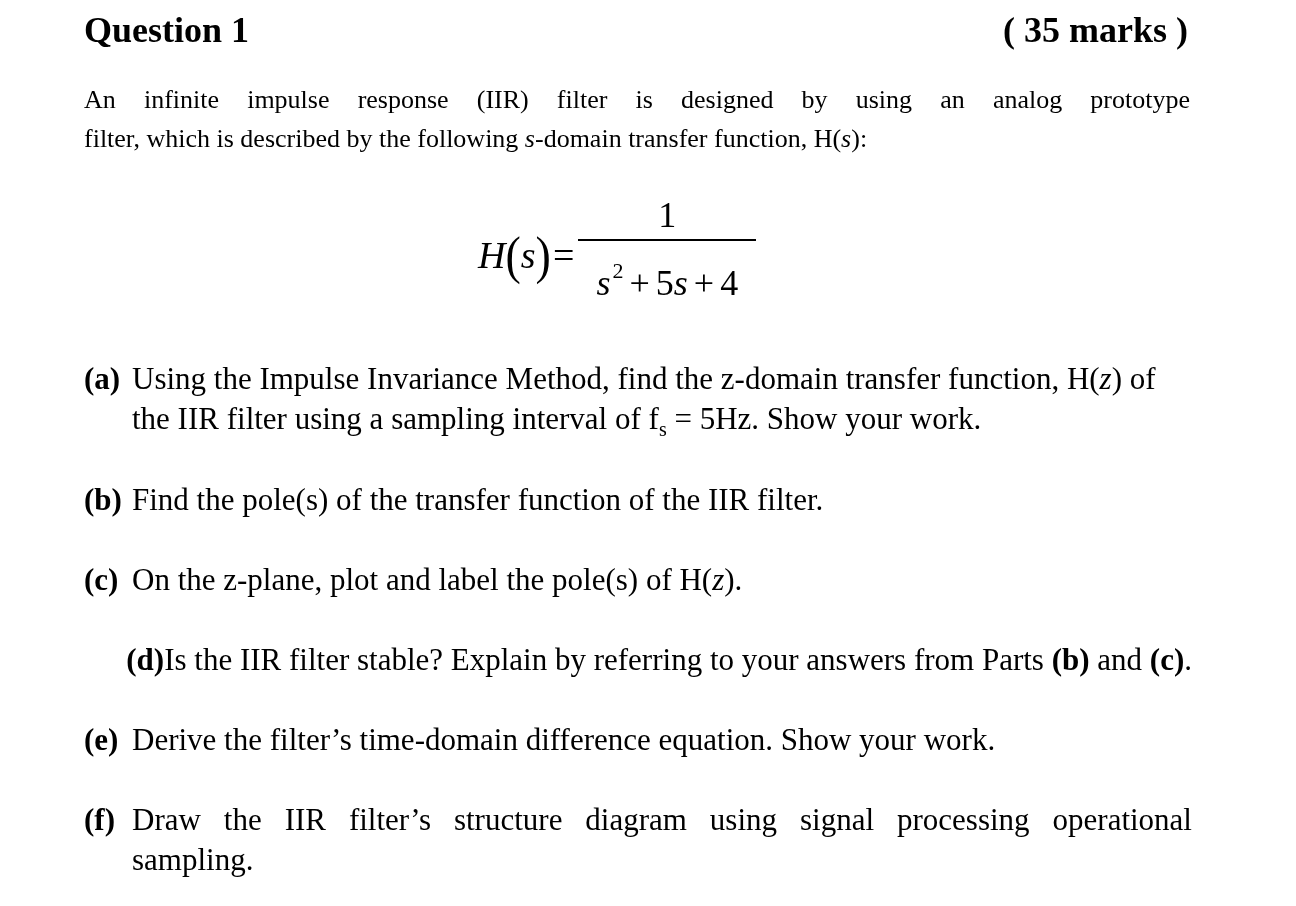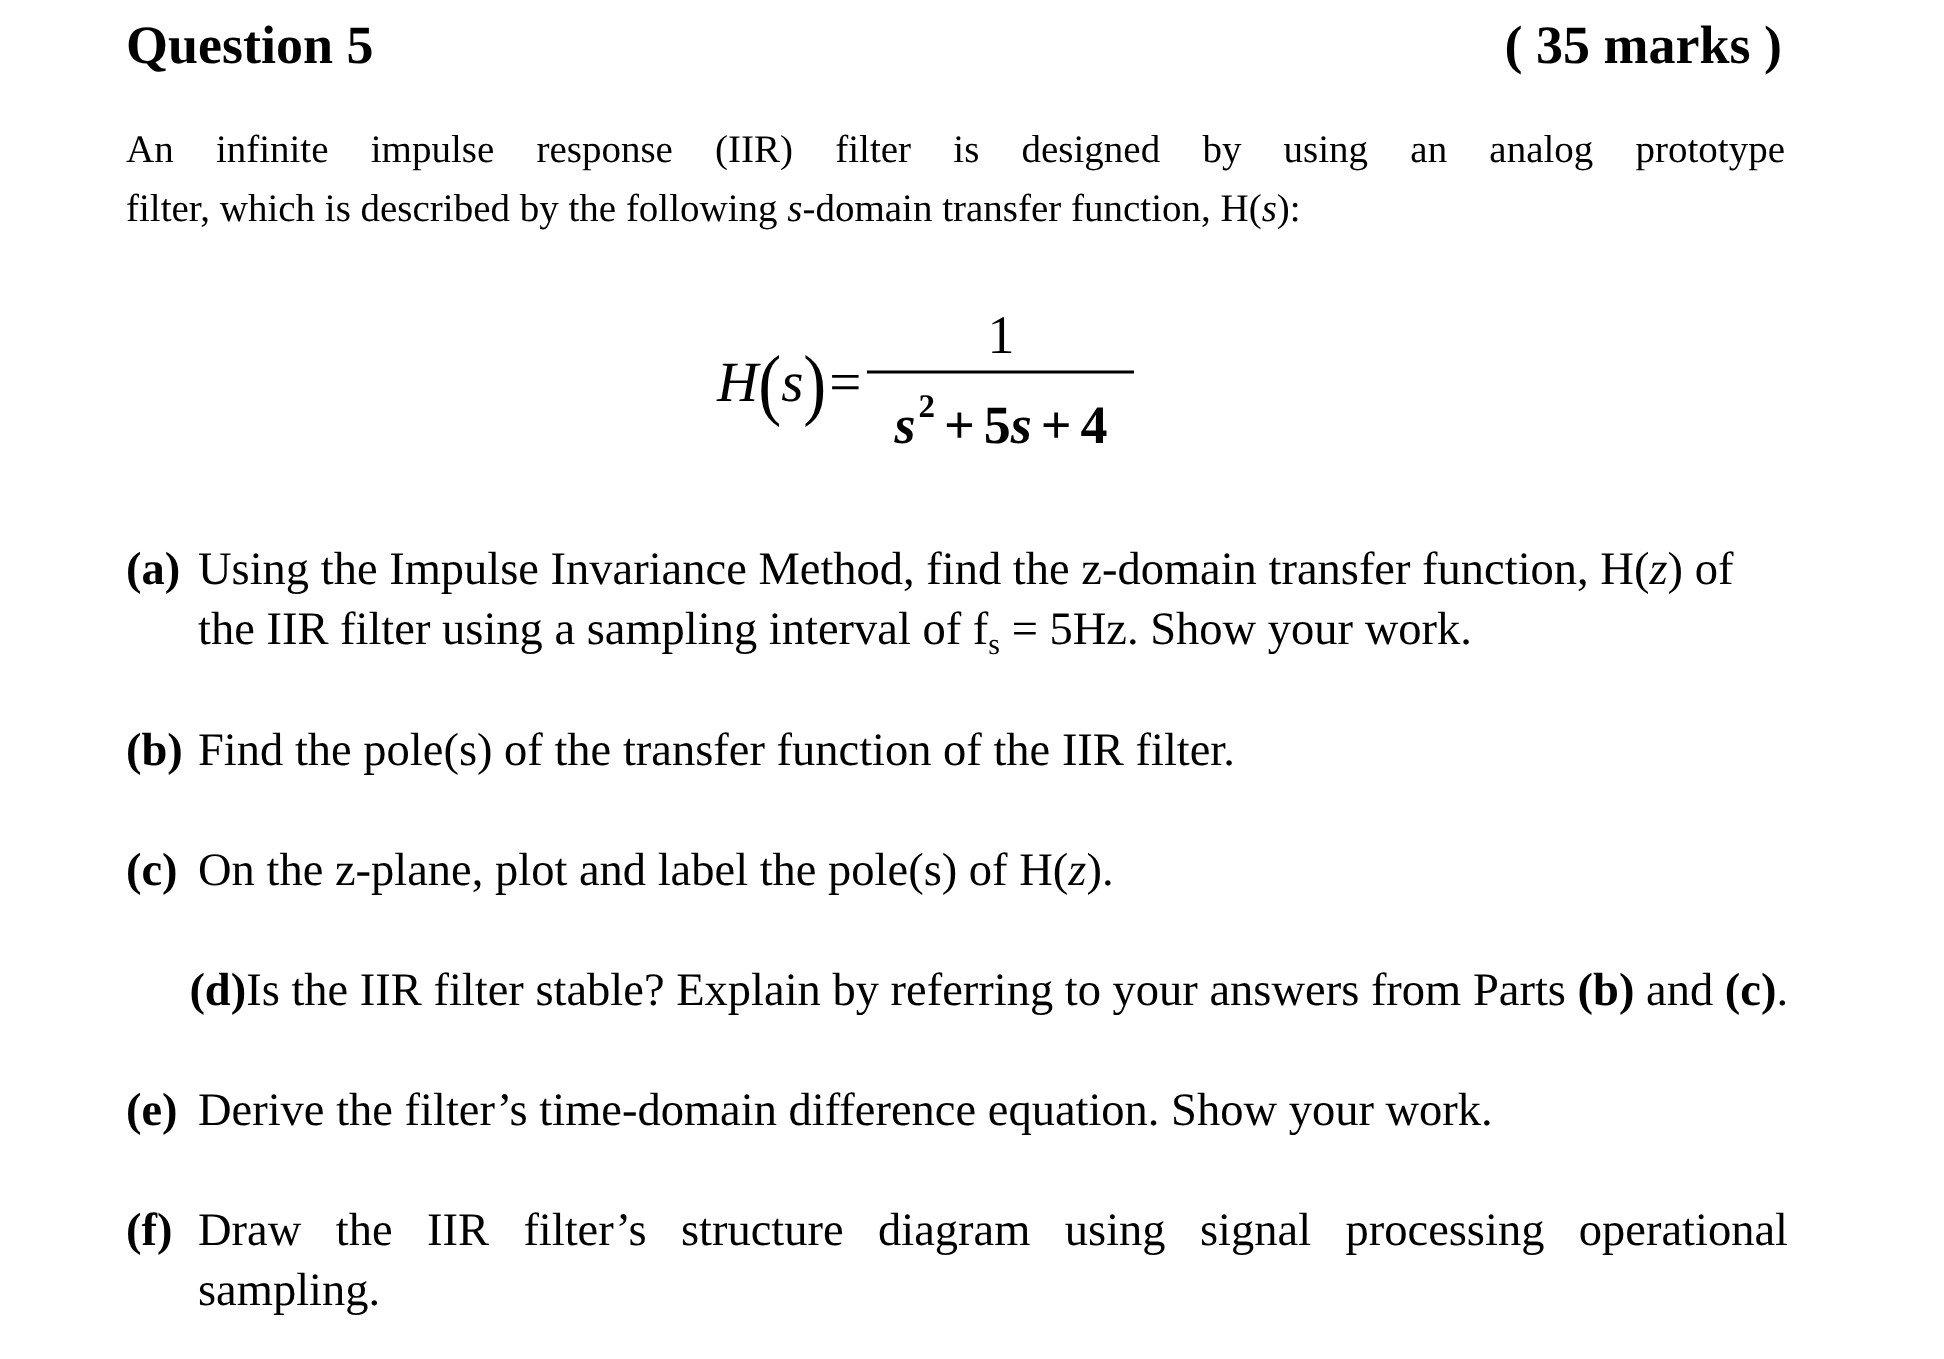--- a/index.html
+++ b/index.html
@@ -22,39 +22,39 @@
       position: absolute; left: 478px; top: 200px; height: 110px;
       display: flex; align-items: center;
       font-family: "Liberation Serif", serif;
     }
     .eq-lhs { font-size: 38px; font-style: italic; display: flex; align-items: center; }
     .eq-lhs .paren { font-style: normal; font-size: 46px; transform: scaleY(1.15); display: inline-block; }
     .eq-eq { font-size: 38px; margin: 0 4px 0 2px; }
     .frac { display: inline-flex; flex-direction: column; align-items: center; }
     .num { font-size: 36px; line-height: 40px; padding-bottom: 4px; }
     .bar { width: 178px; border-top: 2px solid #000; }
-    .den { font-size: 36px; line-height: 48px; padding-top: 2px; white-space: nowrap; font-weight: bold; }
+    .den { font-size: 36px; line-height: 64px; padding-top: 2px; white-space: nowrap; }
     .den i { font-style: italic; }
     .den sup { font-size: 22px; position: relative; top: -4px; margin-left: 2px; }
     .den .op { margin: 0 6px; }
     .part {
       position: absolute; left: 84px; width: 1108px;
       font-size: 31px; line-height: 40px;
     }
     .part .label { font-weight: bold; display: inline-block; width: 48px; }
     .part .indent { display: block; padding-left: 48px; }
     .justify-line { display: block; text-align: justify; text-align-last: justify; }
     .b { font-weight: bold; }
     i.v { font-style: italic; }
   </style>
 </head>
 <body>
 
 <div class="header">
-  <span>Question 5</span>
+  <span>Question 1</span>
   <span>( 35 marks )</span>
 </div>
 
 <div class="intro">
   <span class="line1">An infinite impulse response (IIR) filter is designed by using an analog prototype</span>
   <span><span>filter, which is described by the following </span><i class="v">s</i><span>-domain transfer function, H(</span><i class="v">s</i><span>):</span></span>
 </div>
 
 <div class="equation">
   <span class="eq-lhs">

